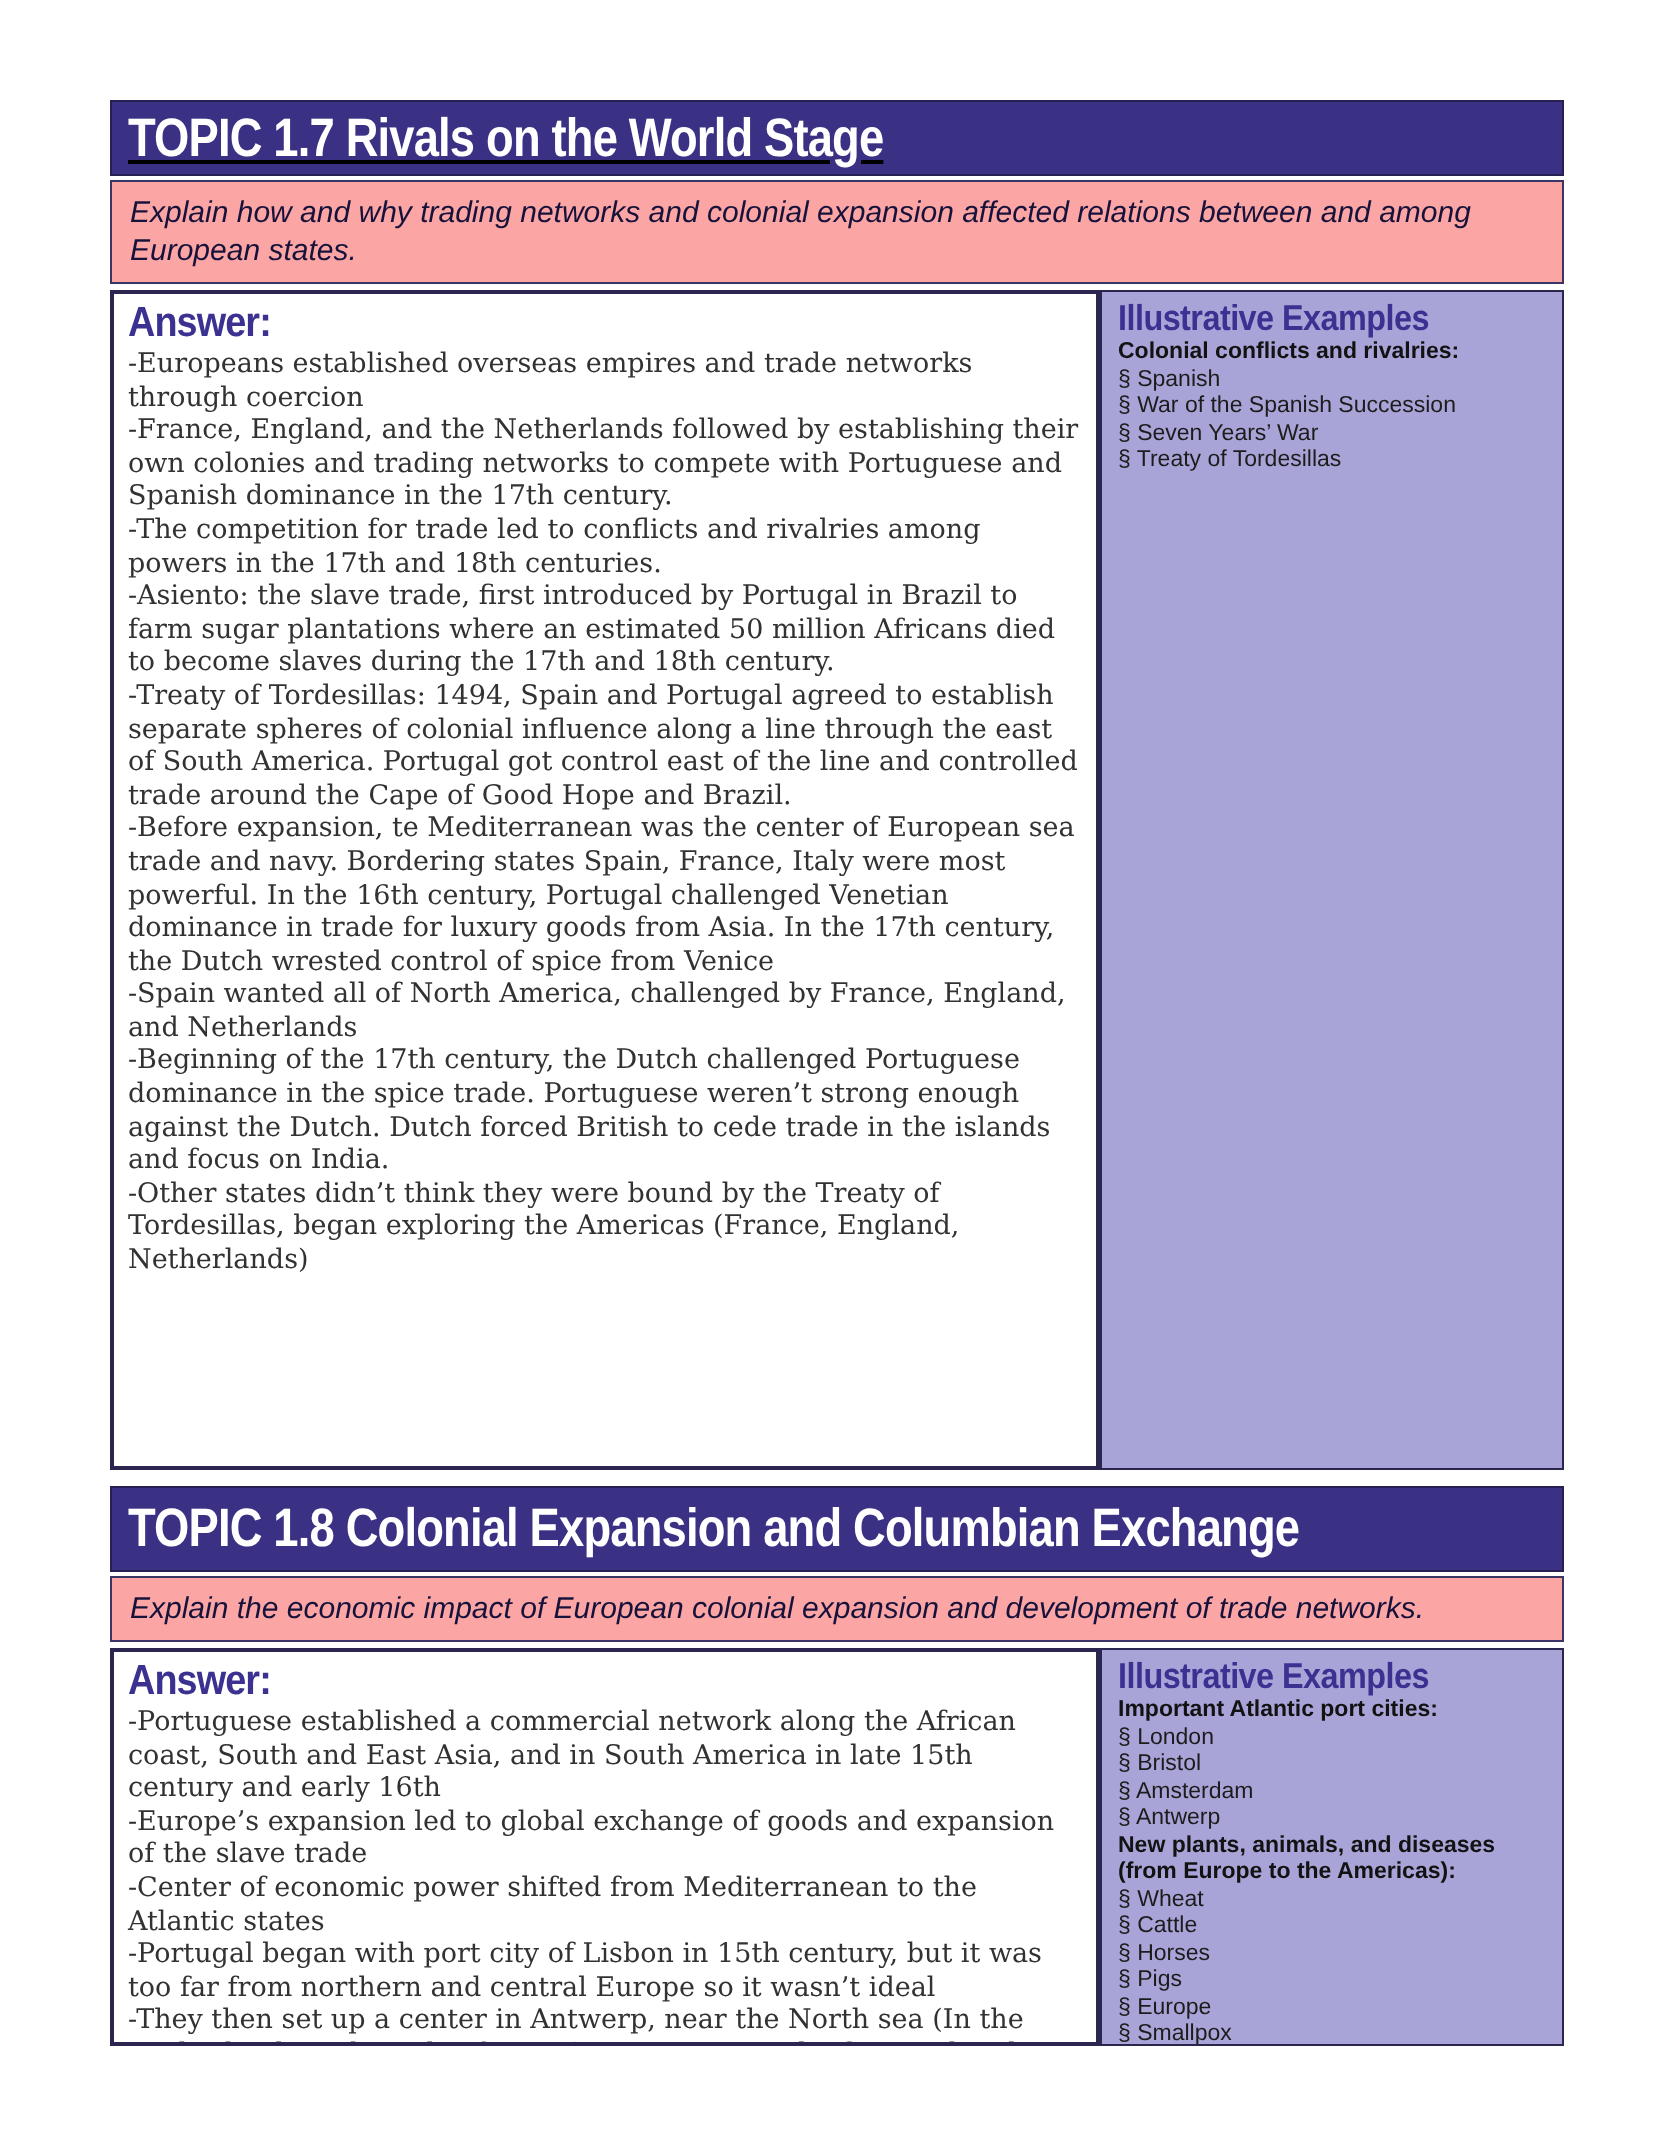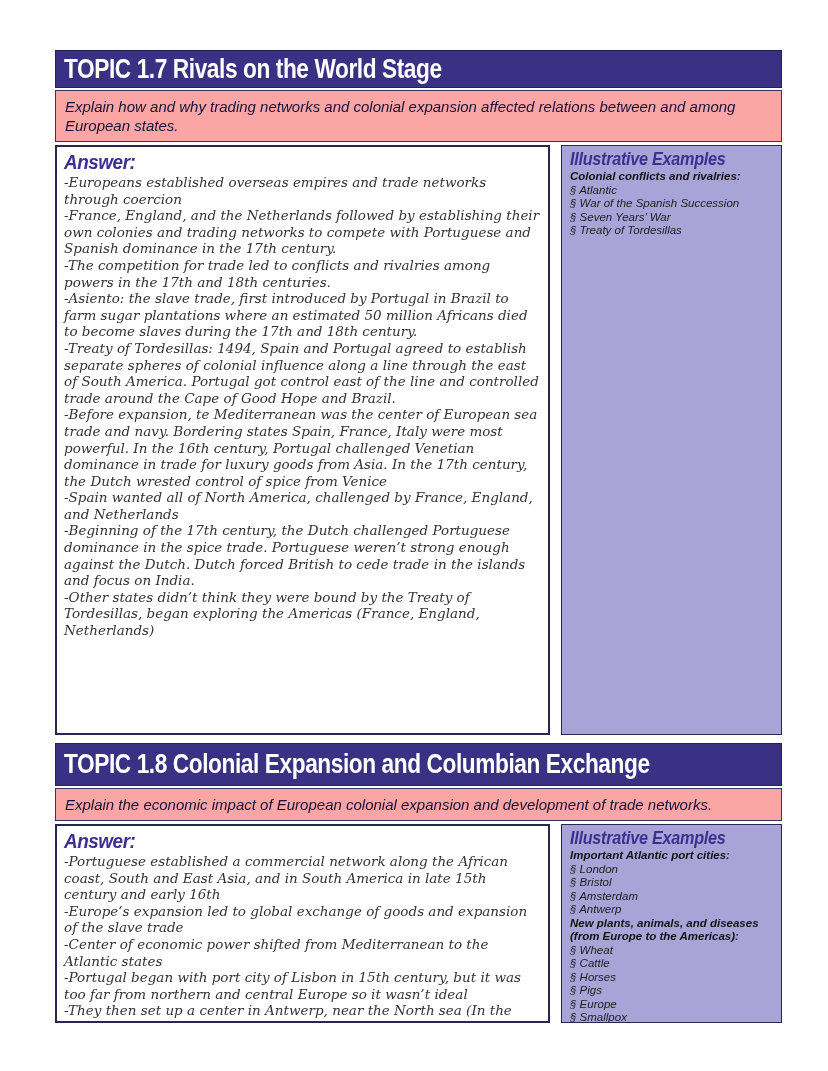--- a/index.html
+++ b/index.html
@@ -9,42 +9,42 @@
     overflow:hidden;
   }
   .doc { position:absolute; left:55px; top:50px; width:727px; }
 
   
   .topic-header {
     background:#3a3184; border:1px solid #272153;
     display:flex; align-items:center; padding-left:8px;
     box-sizing:border-box;
   }
-  .topic-header.h1 { height:38px; }
+  .topic-header.h1 { height:38px;text-decoration:underline; }
   .topic-header.h2 { height:43px; margin-top:8px; }
   .condensed {
     display:inline-block; transform:scaleX(0.84); transform-origin:0 50%;
     letter-spacing:-0.5px; white-space:nowrap;
   }
   .topic-title {
     color:#ffffff; font-weight:bold; font-size:27px; line-height:1;
     font-family:"Liberation Sans", sans-serif;
   }
 
   
   .prompt-bar {
     margin-top:2px; background:#fca5a5; border:1px solid #3b3566;
     box-sizing:border-box; padding:6px 10px 6px 9px;
     font-style:italic; font-size:15px; line-height:19px; color:#16123a;
   }
   .prompt-bar.p1 { min-height:48px; }
   .prompt-bar.p2 { min-height:33px; }
 
   
-  .content-row { margin-top:3px; display:flex; gap:11px; align-items:stretch;font-style:italic; }
+  .content-row { margin-top:3px; display:flex; gap:0; align-items:stretch; }
   .content-row.c1 { height:590px; }
   .content-row.c2 { height:199px; }
 
   .answer-box {
     width:495px; box-sizing:border-box; background:#ffffff;
     border:2px solid #2b2650; padding:3px 6px 0 7px; overflow:hidden;
   }
   .answer-heading {
     color:#3b3191; font-weight:bold; font-size:21px; line-height:24px;
     transform:scaleX(0.9); transform-origin:0 50%;
@@ -96,21 +96,21 @@
             <p class="bullet">-Spain wanted all of North America, challenged by France, England, and Netherlands</p>
             <p class="bullet">-Beginning of the 17th century, the Dutch challenged Portuguese dominance in the spice trade. Portuguese weren’t strong enough against the Dutch. Dutch forced British to cede trade in the islands and focus on India.</p>
             <p class="bullet">-Other states didn’t think they were bound by the Treaty of Tordesillas, began exploring the Americas  (France, England, Netherlands)</p>
 
           </div>
         </div>
 
         <aside class="examples-box">
           <span class="ex-heading">Illustrative Examples</span>
           <div class="ex-group-label">Colonial conflicts and rivalries:</div>
-          <div class="ex-item">§ Atlantic</div>
+          <div class="ex-item">§ Spanish</div>
           <div class="ex-item">§ War of the Spanish Succession</div>
           <div class="ex-item">§ Seven Years’ War</div>
           <div class="ex-item">§ Treaty of Tordesillas</div>
         </aside>
       </div>
     </section>
 
     <section>
       <header class="topic-header h2">
         <span class="condensed topic-title">TOPIC 1.8 Colonial Expansion and Columbian Exchange</span>

